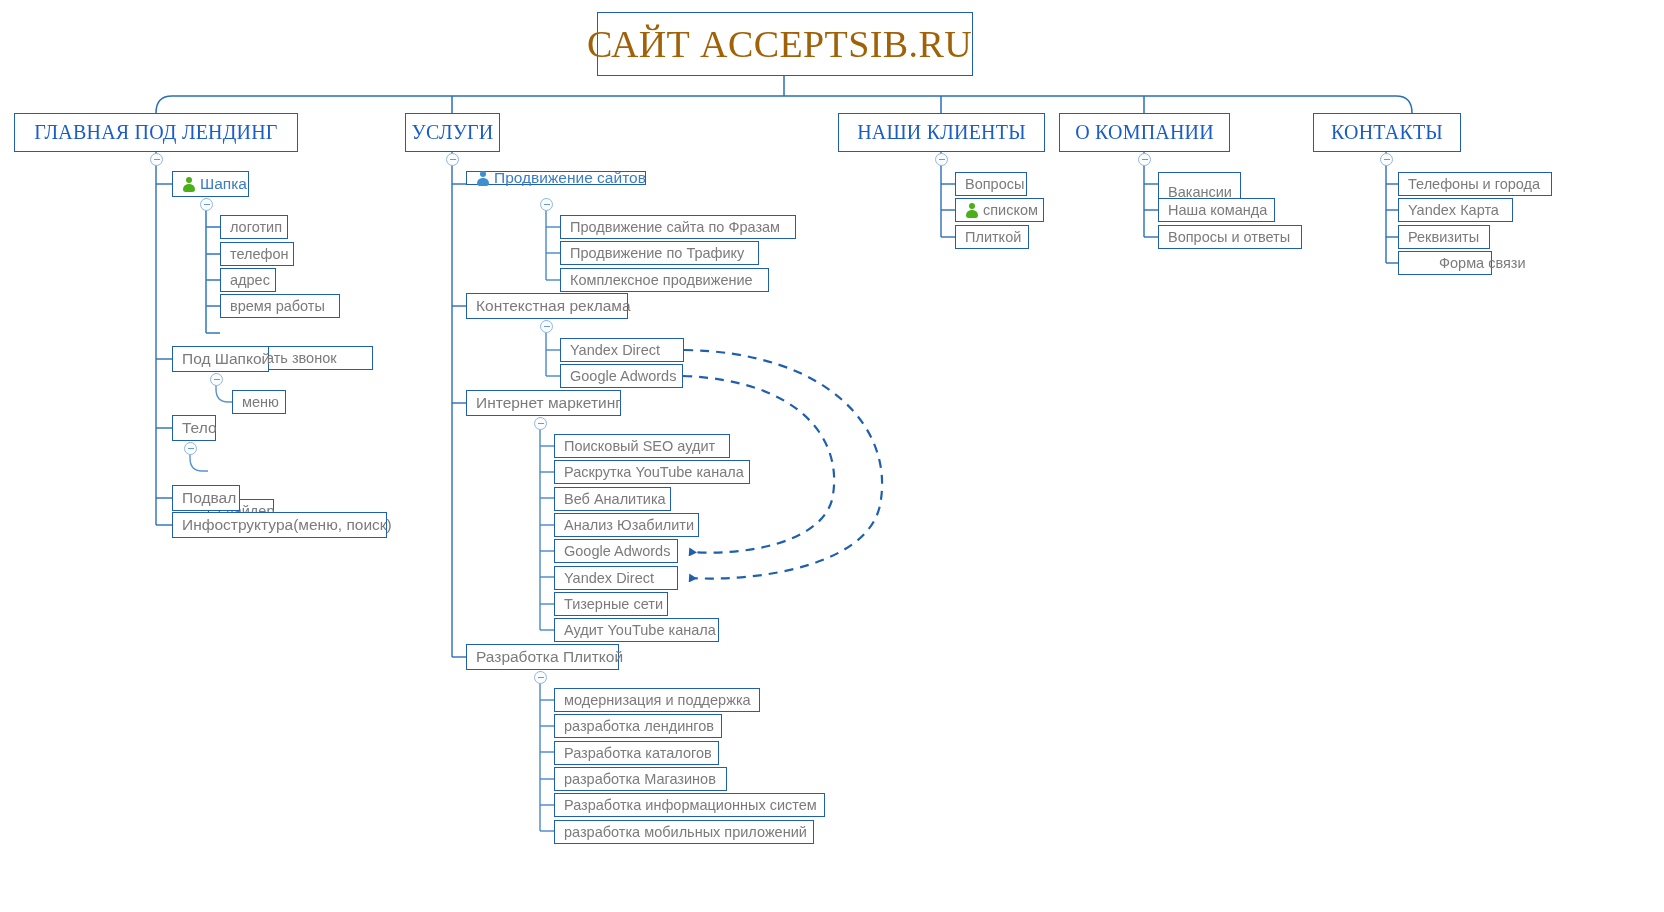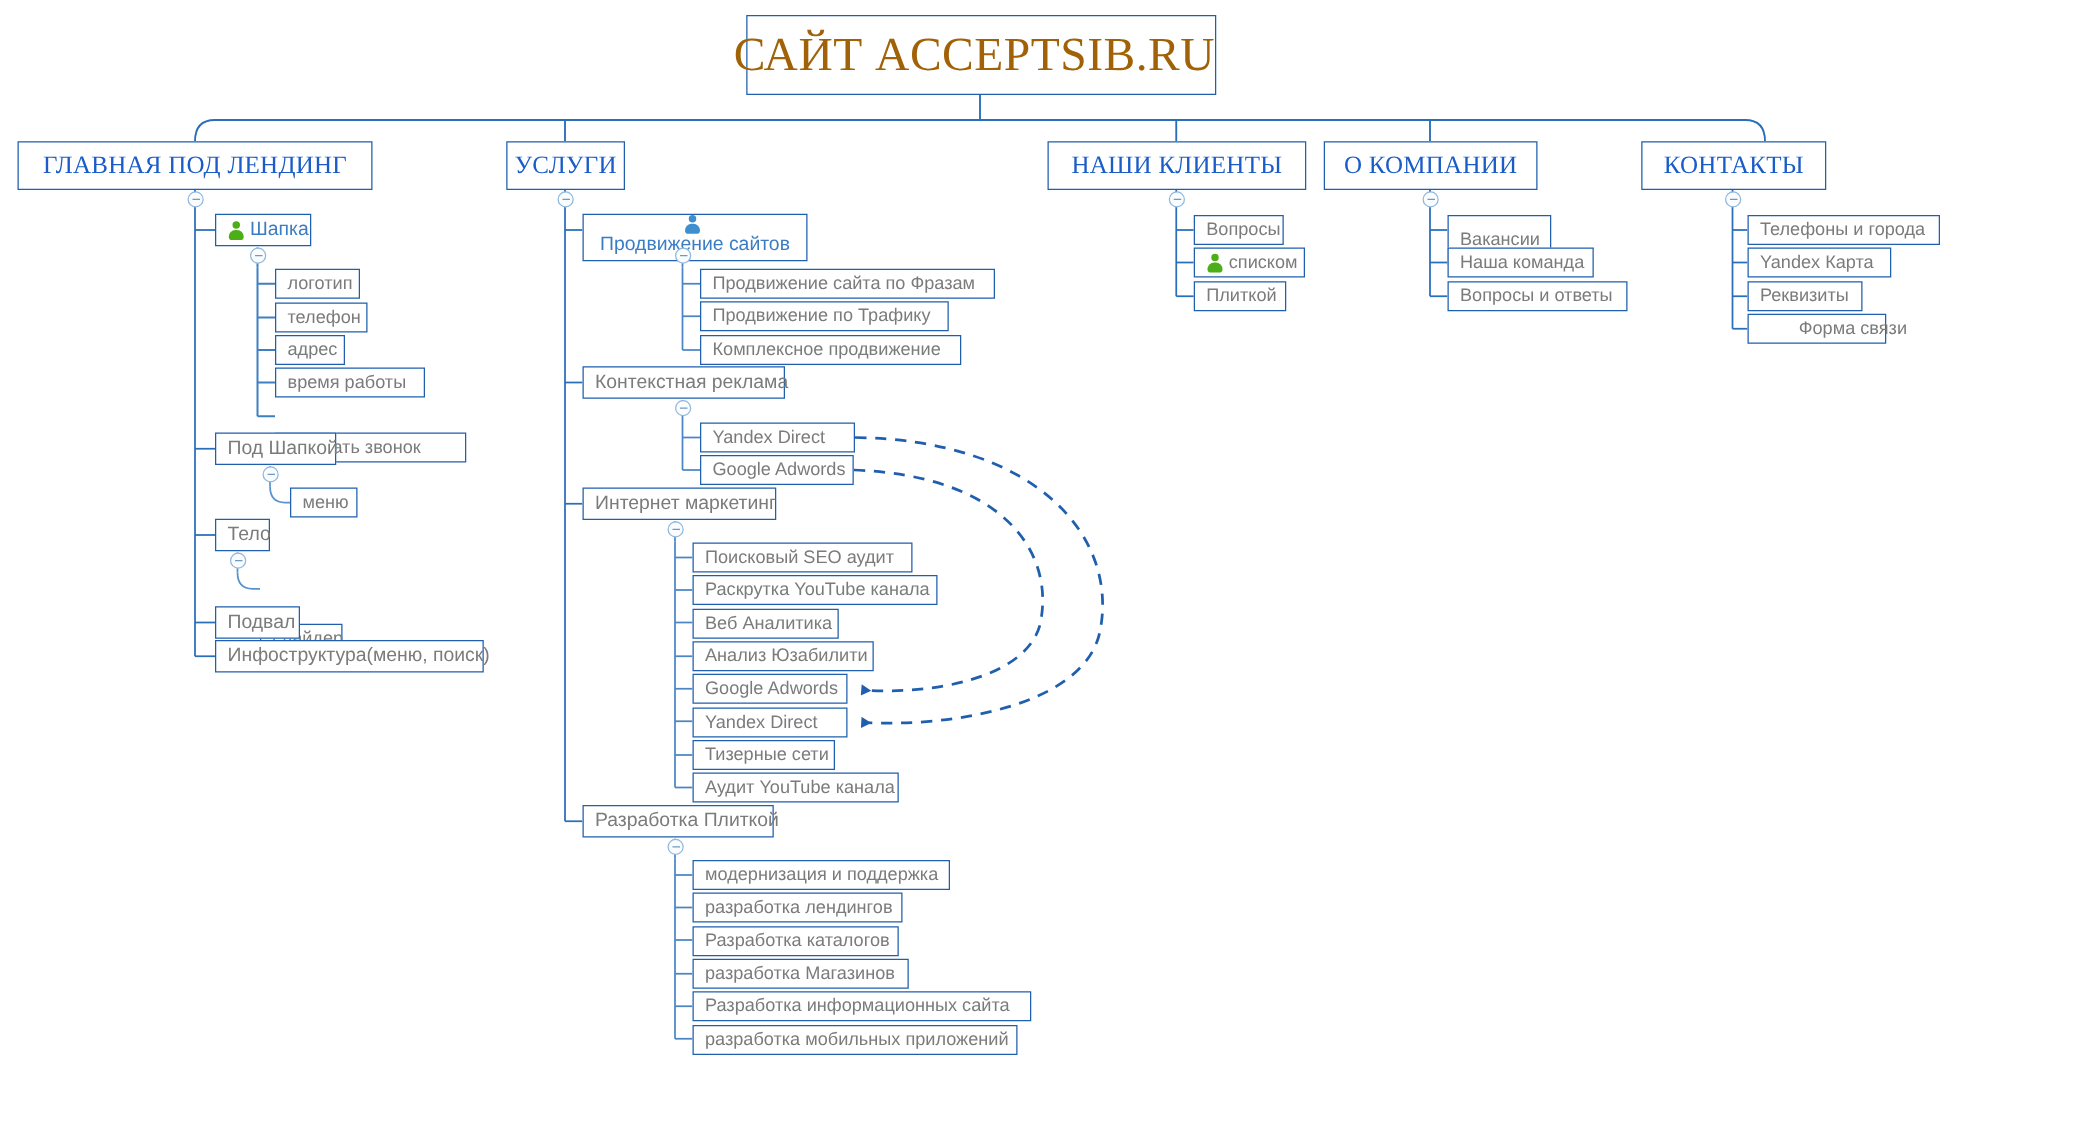--- a/index.html
+++ b/index.html
@@ -328,21 +328,21 @@
   </div>
 
   <div class="node l2" style="left:172px; top:485px; width:68px; height:26px;">
     <span class="lbl">Подвал</span>
   </div>
 
   <div class="node l2" style="left:172px; top:512px; width:215px; height:26px;">
     <span class="lbl">Инфоструктура(меню, поиск)</span>
   </div>
 
-  <div class="node l2 accent" style="left:466px; top:171px; width:180px; height:38px;flex-direction:column;">
+  <div class="node l2 accent" style="left:466px; top:171px; width:180px; height:14px;">
     <span class="person-icon blue"></span>
     <span class="lbl">Продвижение сайтов</span>
   </div>
   <div class="toggle" style="left:540px; top:198px;"></div>
 
   <div class="node l3" style="left:560px; top:215px; width:236px; height:24px;">
     <span class="lbl">Продвижение сайта по Фразам</span>
   </div>
   <div class="node l3" style="left:560px; top:241px; width:199px; height:24px;">
     <span class="lbl">Продвижение по Трафику</span>
@@ -404,21 +404,21 @@
   <div class="node l3" style="left:554px; top:714px; width:168px; height:24px;">
     <span class="lbl">разработка лендингов</span>
   </div>
   <div class="node l3" style="left:554px; top:741px; width:165px; height:24px;">
     <span class="lbl">Разработка каталогов</span>
   </div>
   <div class="node l3" style="left:554px; top:767px; width:173px; height:24px;">
     <span class="lbl">разработка Магазинов</span>
   </div>
   <div class="node l3" style="left:554px; top:793px; width:271px; height:24px;">
-    <span class="lbl">Разработка информационных сайта</span>
+    <span class="lbl">Разработка информационных систем</span>
   </div>
   <div class="node l3" style="left:554px; top:820px; width:260px; height:24px;">
     <span class="lbl">разработка мобильных приложений</span>
   </div>
 
   <div class="node l3" style="left:955px; top:172px; width:72px; height:24px;">
     <span class="lbl">Вопросы</span>
   </div>
   <div class="node l3" style="left:955px; top:198px; width:89px; height:24px;">
     <span class="person-icon green"></span>
@@ -440,17 +440,17 @@
 
   <div class="node l3" style="left:1398px; top:172px; width:154px; height:24px;">
     <span class="lbl">Телефоны и города</span>
   </div>
   <div class="node l3" style="left:1398px; top:198px; width:115px; height:24px;">
     <span class="lbl">Yandex Карта</span>
   </div>
   <div class="node l3" style="left:1398px; top:225px; width:92px; height:24px;">
     <span class="lbl">Реквизиты</span>
   </div>
-  <div class="node l3" style="left:1398px; top:251px; width:111px; height:24px;padding-left:40px;">
+  <div class="node l3" style="left:1398px; top:251px; width:94px; height:24px;padding-left:40px;">
     <span class="lbl">Форма связи</span>
   </div>
 
 </div>
 
 </body></html>

